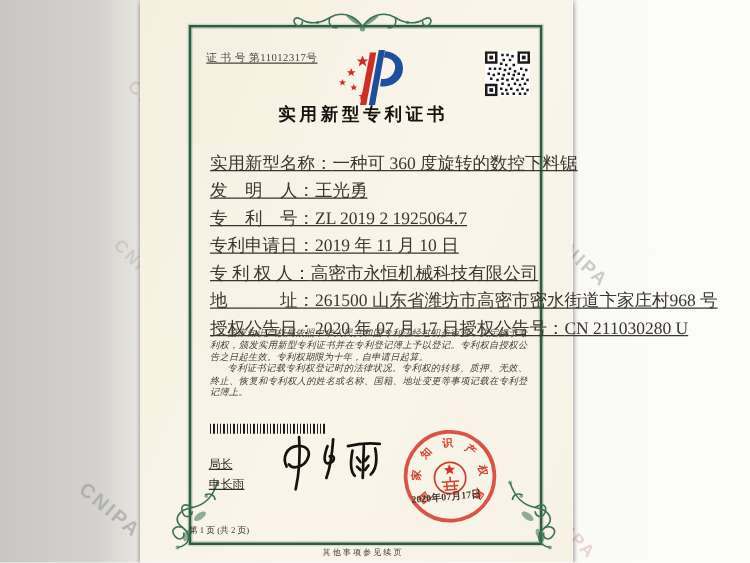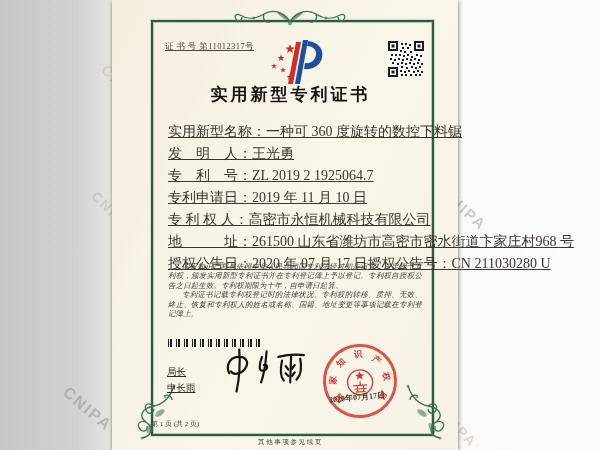--- a/index.html
+++ b/index.html
@@ -20,21 +20,21 @@
   }
   .wm{
     position:absolute;font-family:"Liberation Sans","DejaVu Sans",sans-serif;
     font-weight:bold;letter-spacing:2px;pointer-events:none;white-space:nowrap;
   }
   .cert-no{position:absolute;left:53px;top:41px;font-size:8.5px;color:#4a443c;letter-spacing:.4px;white-space:nowrap;text-decoration:underline;}
   .logo{position:absolute;left:153px;top:38px;}
   .qr{position:absolute;left:276px;top:41px;}
   .title{
     position:absolute;left:39px;top:83px;width:279px;text-align:center;
-    font-size:17px;font-weight:bold;letter-spacing:3px;color:#16130f;white-space:nowrap;
+    font-size:14px;font-weight:bold;letter-spacing:3px;color:#16130f;white-space:nowrap;
   }
   .fields{position:absolute;left:56px;top:124px;width:256px;}
   .frow{height:20px;display:flex;line-height:12px;padding-top:2px;font-size:14px;color:#3b362e;white-space:nowrap;text-decoration:underline;}
   .frow .lab{flex:none;}
   .grant-gap{display:inline-block;width:24px;}
   .paras{position:absolute;left:56px;top:262px;width:254px;font-size:7.4px;line-height:9.4px;
     color:#45403a;font-style:italic;letter-spacing:.2px;}
   .paras p{margin:0;text-indent:1.9em;text-align:justify;}
   .barcode{position:absolute;left:56px;top:339px;width:92px;height:7.5px;
     background:repeating-linear-gradient(90deg,#1d1d1d 0,#1d1d1d 1px,transparent 1px,transparent 2.2px,#1d1d1d 2.2px,#1d1d1d 4.4px,transparent 4.4px,transparent 5.6px,#1d1d1d 5.6px,#1d1d1d 6.4px,transparent 6.4px,transparent 8px);}

